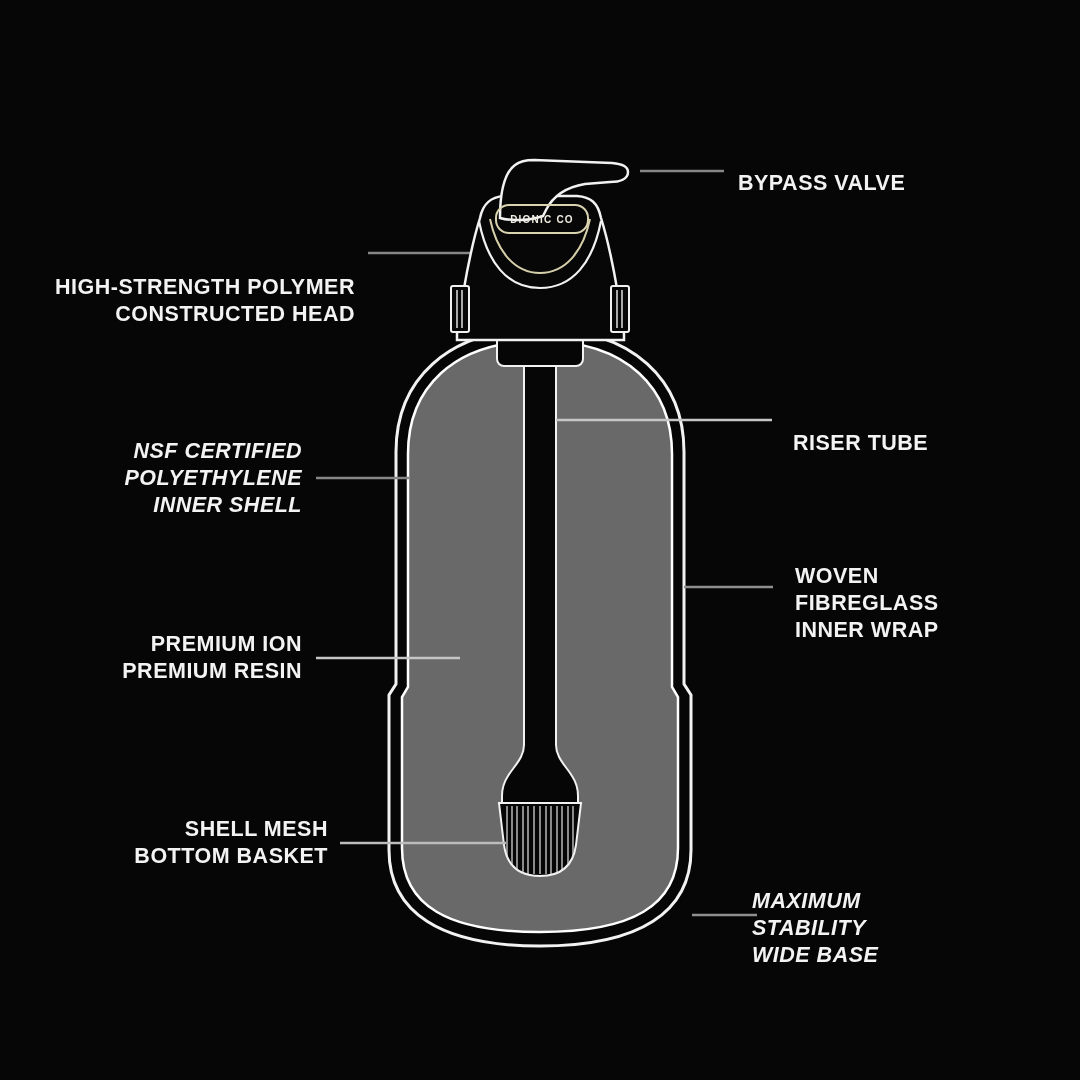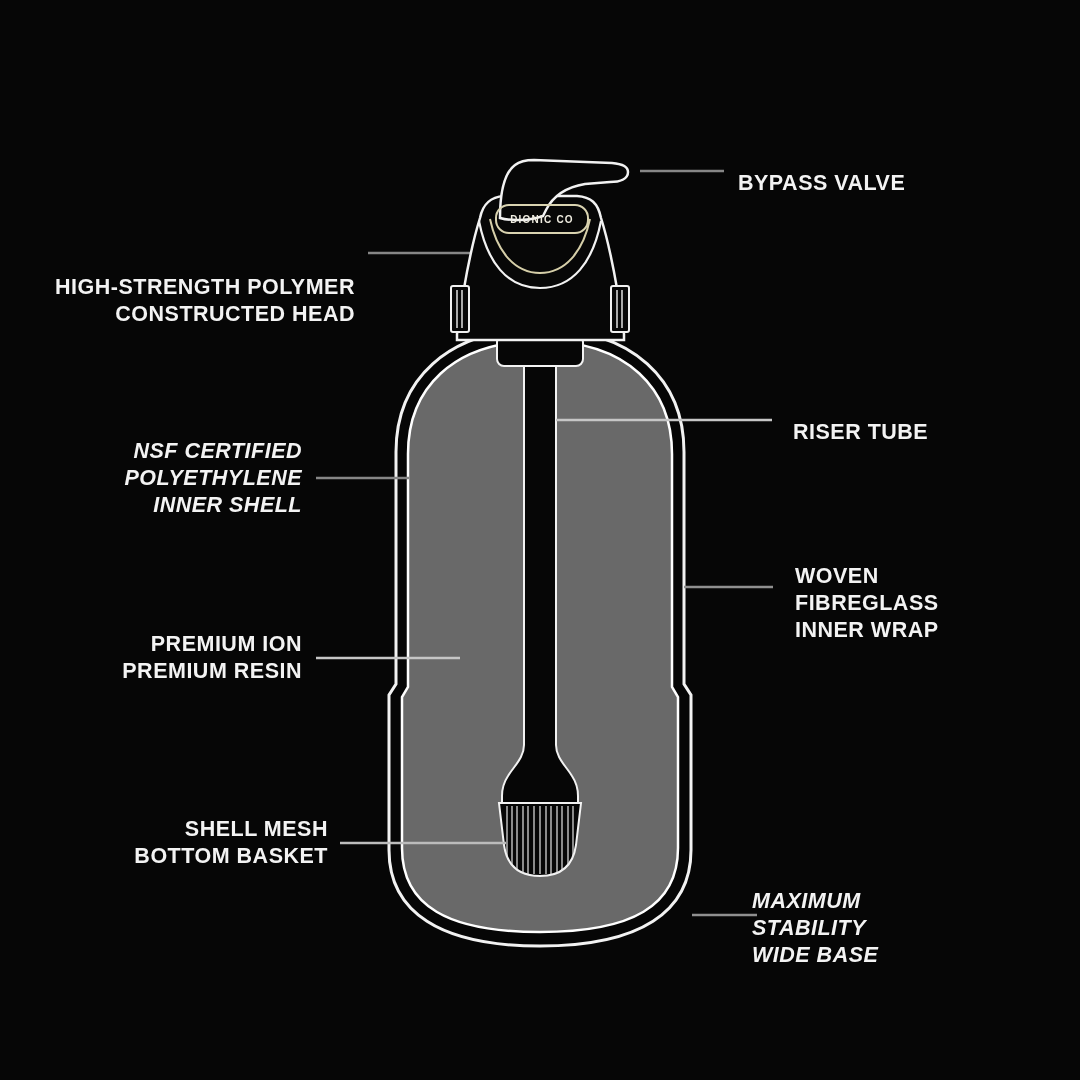--- a/index.html
+++ b/index.html
@@ -140,21 +140,21 @@
 
   <div class="callout align-right" style="right:725px; top:259px;margin-top:42px;">
     <div>HIGH-STRENGTH POLYMER</div>
     <div>CONSTRUCTED HEAD</div>
   </div>
 
   <div class="callout align-left" style="left:738px; top:171px;">
     <div>BYPASS VALVE</div>
   </div>
 
-  <div class="callout align-left" style="left:793px; top:420px;text-align:right;">
+  <div class="callout align-left" style="left:793px; top:431px;text-align:right;">
     <div>RISER TUBE</div>
   </div>
 
   <div class="callout align-right" style="right:778px; top:478px;font-style:italic;">
     <div>NSF CERTIFIED</div>
     <div>POLYETHYLENE</div>
     <div>INNER SHELL</div>
   </div>
 
   <div class="callout align-left" style="left:795px; top:591px;">

